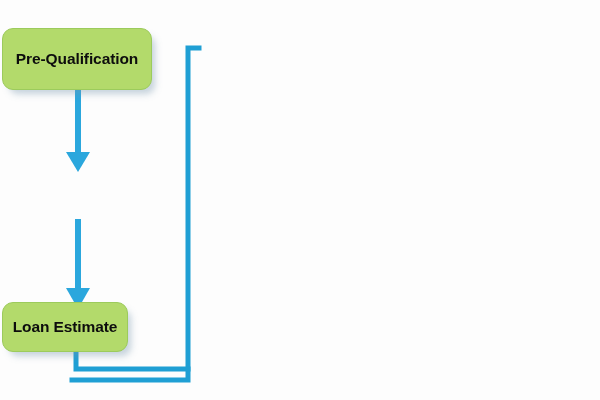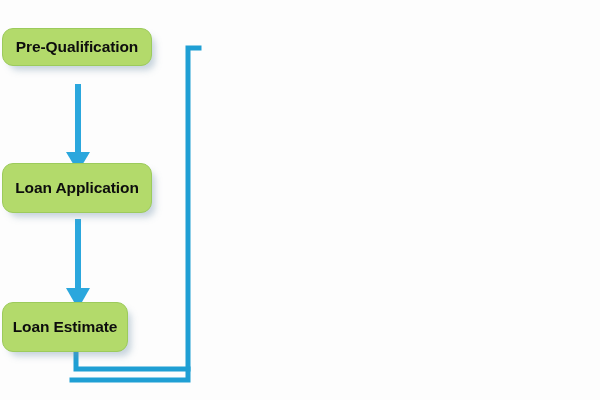--- a/index.html
+++ b/index.html
@@ -41,21 +41,21 @@
   .process-label {
     color: #0d0d0d;
     font-family: "Liberation Sans", sans-serif;
     font-size: 15.5px;
     font-weight: bold;
     letter-spacing: -0.1px;
     line-height: 1;
     white-space: nowrap;
     text-align: center;
   }
-  #node-pre-qualification { left: 2px;  top: 28px;  width: 150px; height: 38px; }
+  #node-pre-qualification { left: 2px;  top: 28px;  width: 150px; height: 62px; }
   #node-loan-application  { left: 2px;  top: 163px; width: 150px; height: 50px; }
   #node-loan-estimate     { left: 2px;  top: 302px; width: 126px; height: 50px; }
 </style>
 </head>
 <body>
 
 <div id="diagram-root">
 
   <svg id="flow-svg" viewBox="0 0 600 400">
 
@@ -72,21 +72,18 @@
       <line x1="78" y1="219" x2="78" y2="291" stroke="#2ba7dd" stroke-width="6"></line>
       <polygon points="66,288 90,288 78,309" fill="#2ba7dd"></polygon>
     </g>
 
   </svg>
 
   <div class="process-node" id="node-pre-qualification">
     <span class="process-label">Pre-Qualification</span>
   </div>
 
-  <div class="process-node" id="node-loan-application">
-    <span class="process-label">Loan Application</span>
-  </div>
 
   <div class="process-node" id="node-loan-estimate">
     <span class="process-label">Loan Estimate</span>
   </div>
 
 </div>
 
 </body></html>

